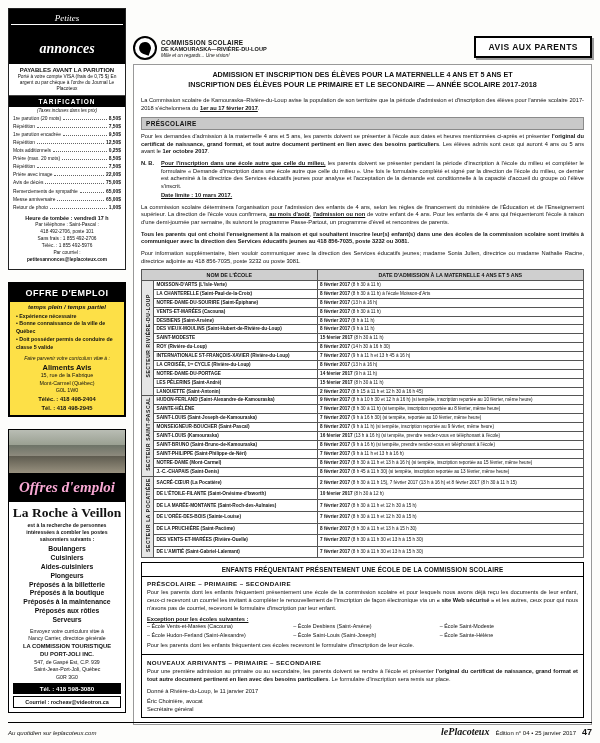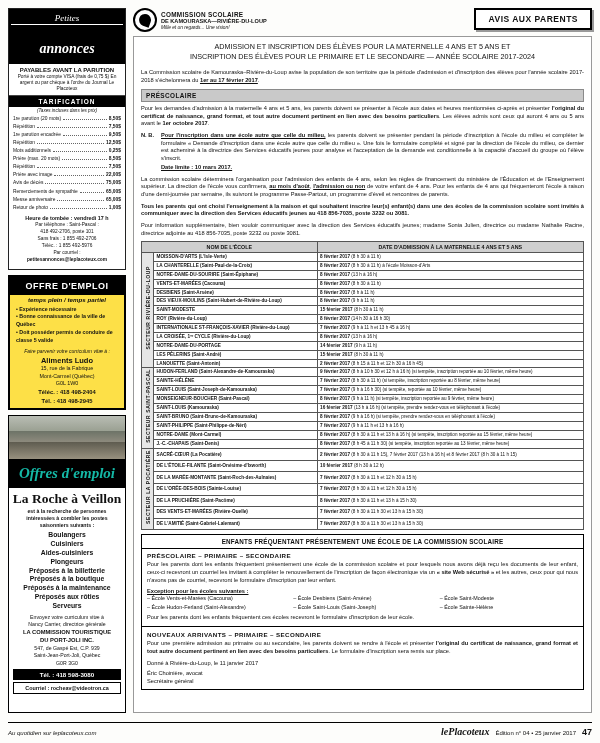--- a/index.html
+++ b/index.html
@@ -2,21 +2,21 @@
 <html><head>
 <meta charset="utf-8">
 <title>Le Placoteux — page 25</title>
 <style>
   * { box-sizing: border-box; margin: 0; padding: 0; }
   html,body { width:600px; height:743px; background:#f6f5f2; }
   body { font-family:"Liberation Sans", sans-serif; color:#111; position:relative; overflow:hidden; }
   .page { position:relative; width:600px; height:743px; background:#fdfdfb; padding:8px 8px 30px; display:flex; gap:7px; }
 
   
-  .left-col { flex:0 0 118px; display:flex; flex-direction:column; gap:5px; }
+  .left-col { flex:0 0 118px; display:flex; flex-direction:column; gap:12px; }
 
   .classifieds { border:1px solid #222; background:#fff; padding-bottom:3px; }
   .classifieds-title { background:#000; color:#fff; text-align:center; padding:4px 2px 5px; border-bottom:2px solid #000; }
   .classifieds-title .t1 { display:block; font-size:9px; font-style:italic; font-family:"Liberation Serif", serif; }
   .classifieds-title .t2 { display:block; font-size:14px; font-weight:bold; font-style:italic; font-family:"Liberation Serif", serif; border-top:1px solid #fff; margin-top:1px; padding-top:16px; }
   .payables { padding:3px 3px 2px; border-bottom:1px solid #444; }
   .payables-header { font-weight:bold; font-size:6px; text-align:center; margin-bottom:1px; }
   .payables-text { font-size:4.8px; text-align:center; line-height:1.3; }
   .tarif-bar { background:#000; color:#fff; font-weight:bold; font-size:6.5px; text-align:center; padding:2px 0; letter-spacing:1px; }
   .tarif-note { font-size:4.6px; font-style:italic; text-align:center; padding:1.5px 0; }
@@ -36,43 +36,43 @@
   .job-bullets { list-style:none; text-align:left; padding:0 6px; font-size:5.3px; font-weight:bold; line-height:1.5; }
   .job-bullets li::before { content:"• "; }
   .job-cv { font-size:5px; font-style:italic; margin:3px 0 2px; }
   .job-company { font-weight:bold; font-size:7.5px; }
   .job-address { font-size:5.4px; line-height:1.4; }
   .job-phones { font-weight:bold; font-size:5.8px; line-height:1.5; padding-bottom:3px; }
 
   .roche-ad { border:1.5px solid #000; background:#fff; text-align:center; flex:1; display:flex; flex-direction:column; }
   .roche-photo { height:44px; background:
       linear-gradient(180deg,#b9bdb4 0%,#9aa092 35%,#6e7468 36%,#8d8a7d 60%,#5f5c50 61%,#98917f 100%); border-bottom:1px solid #000; }
-  .roche-banner { background:#000; color:#14b8a6; font-family:"Liberation Serif", serif; font-style:italic; font-weight:bold; font-size:15px; padding:5px 0 6px; }
+  .roche-banner { background:#000; color:#f9a8d4; font-family:"Liberation Serif", serif; font-style:italic; font-weight:bold; font-size:15px; padding:5px 0 6px; }
   .roche-name { font-family:"Liberation Serif", serif; font-weight:bold; font-size:13.5px; margin-top:3px; }
   .roche-intro { font-size:5.2px; font-weight:bold; line-height:1.35; padding:1px 8px 2px; }
   .roche-positions { font-size:6.8px; font-weight:bold; line-height:1.3; }
   .roche-send { font-size:5.2px; line-height:1.4; margin-top:3px; }
   .roche-org { font-weight:bold; font-size:5.8px; line-height:1.35; margin-top:1px; }
   .roche-address { font-size:5.2px; line-height:1.4; }
   .roche-phone { background:#000; color:#fff; font-weight:bold; font-size:6.2px; padding:2px 0; margin:2px 4px 0; }
   .roche-email { border:1px solid #000; font-weight:bold; font-size:5.4px; padding:2px 0; margin:2px 4px 4px; }
 
   
   .main-col { flex:1; display:flex; flex-direction:column; }
-  .notice-header { display:flex; justify-content:space-between; align-items:flex-start; margin-bottom:4px; }
+  .notice-header { display:flex; justify-content:space-between; align-items:flex-start; margin-bottom:4px;margin-top:28px; }
   .logo-block { display:flex; gap:4px; align-items:center; }
   .logo-circle { width:24px; height:24px; border-radius:50%; border:2px solid #000; position:relative; background:#fff; }
   .logo-inner { position:absolute; left:4px; top:4px; width:12px; height:12px; border-radius:50% 50% 0 50%; background:#000; transform:rotate(20deg); }
   .lg1 { font-weight:bold; font-size:6.4px; letter-spacing:0.3px; }
   .lg2 { font-weight:bold; font-size:5.6px; }
   .lg3 { font-size:4.8px; font-style:italic; margin-top:1px; }
   .badge { border:2px solid #000; box-shadow:2px 2px 0 #9a9a9a; font-weight:bold; font-size:8.5px; padding:4px 12px; background:#fff; letter-spacing:0.5px; }
 
   .notice-body { border:1px solid #999; background:#fff; padding:5px 7px 6px; flex:1; }
-  .notice-title { text-align:center; font-weight:normal; font-size:7.2px; line-height:1.35; margin-bottom:8px; }
+  .notice-title { text-align:center; font-weight:bold; font-size:7.2px; line-height:1.35; margin-bottom:8px; }
   .para { font-size:5.7px; line-height:1.38; text-align:justify; margin-bottom:3.5px; }
   .b { font-weight:bold; }
   .u { text-decoration:underline; }
   .gray-bar { background:#c9c9c9; border:1px solid #8a8a8a; font-weight:bold; font-size:6.4px; padding:2px 4px; margin:3px 0; letter-spacing:0.4px; }
   .nb { display:flex; gap:4px; font-size:5.7px; line-height:1.38; margin-bottom:3.5px; }
   .nb-label { font-weight:bold; flex:0 0 16px; }
   .nb-body { text-align:justify; }
   .nb-deadline { margin-top:1px; }
 
   .adm-table { width:100%; border-collapse:collapse; margin:3px 0 4px; }
@@ -194,21 +194,21 @@
 
     <section class="job-ad">
       <div class="job-header">OFFRE D'EMPLOI</div>
       <div class="job-subtitle">temps plein / temps partiel</div>
       <ul class="job-bullets">
           <li>Expérience nécessaire</li>
           <li>Bonne connaissance de la ville de Québec</li>
           <li>Doit posséder permis de conduire de classe 5 valide</li>
         </ul>
       <div class="job-cv">Faire parvenir votre curriculum vitæ à :</div>
-      <div class="job-company">Aliments Ludo</div>
+      <div class="job-company">Aliments Avis</div>
       <div class="job-address">
           <div>15, rue de la Fabrique</div>
           <div>Mont-Carmel (Québec)</div>
           <div>G0L 1W0</div>
         </div>
       <div class="job-phones">
         <div>Téléc. : 418 498-2404</div>
         <div>Tél. : 418 498-2945</div>
       </div>
     </section>
@@ -260,21 +260,21 @@
           <div class="lg2">DE KAMOURASKA—RIVIÈRE-DU-LOUP</div>
           <div class="lg3">Mille et un regards... Une vision!</div>
         </div>
       </div>
       <div class="badge">AVIS AUX PARENTS</div>
     </header>
 
     <div class="notice-body">
       <div class="notice-title">
         <div>ADMISSION ET INSCRIPTION DES ÉLÈVES POUR LA MATERNELLE 4 ANS ET 5 ANS ET</div>
-        <div>INSCRIPTION DES ÉLÈVES POUR LE PRIMAIRE ET LE SECONDAIRE — ANNÉE SCOLAIRE 2017-2024</div>
+        <div>INSCRIPTION DES ÉLÈVES POUR LE PRIMAIRE ET LE SECONDAIRE — ANNÉE SCOLAIRE 2017-2018</div>
       </div>
 
       <p class="para"><span>La Commission scolaire de Kamouraska–Rivière-du-Loup avise la population de son territoire que la période d'admission et d'inscription des élèves pour l'année scolaire 2017-2018 s'échelonnera du </span><span class="b u">1er au 17 février 2017</span><span>.</span></p>
 
       <div class="gray-bar">PRÉSCOLAIRE</div>
 
       <p class="para"><span>Pour les demandes d'admission à la maternelle 4 ans et 5 ans, les parents doivent se présenter à l'école aux dates et heures mentionnées ci-après et présenter </span><span class="b">l'original du certificat de naissance, grand format, et tout autre document pertinent en lien avec des besoins particuliers</span><span>. Les élèves admis sont ceux qui auront 4 ans ou 5 ans avant le </span><span class="b">1er octobre 2017</span><span>.</span></p>
 
       <div class="nb">
         <span class="nb-label">N. B.</span>

